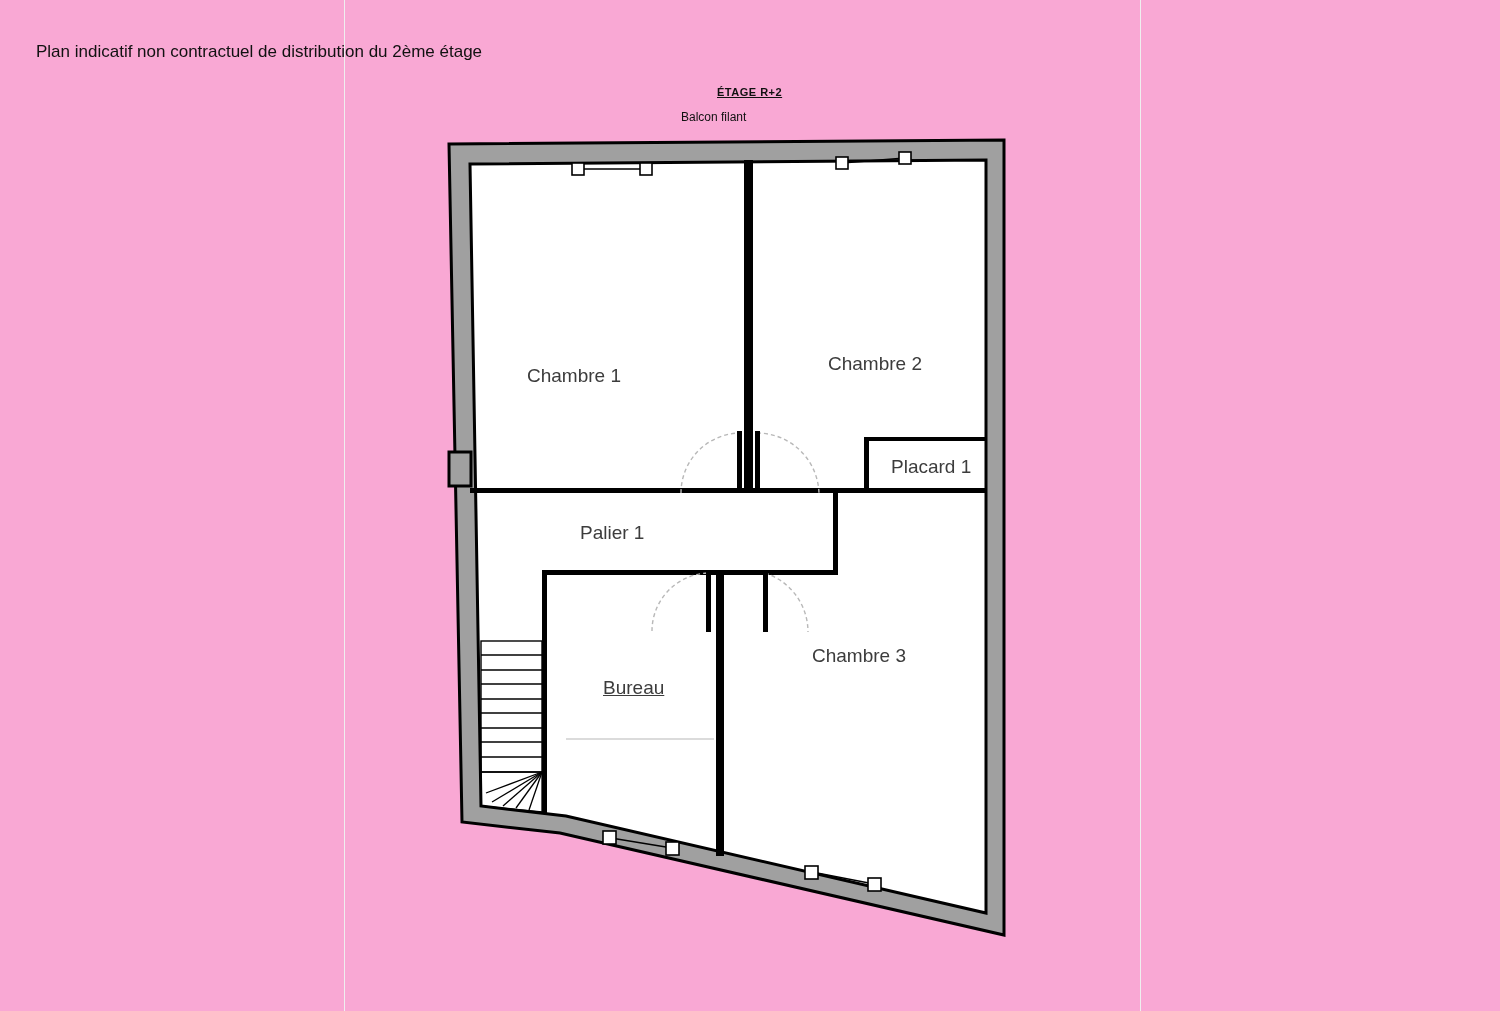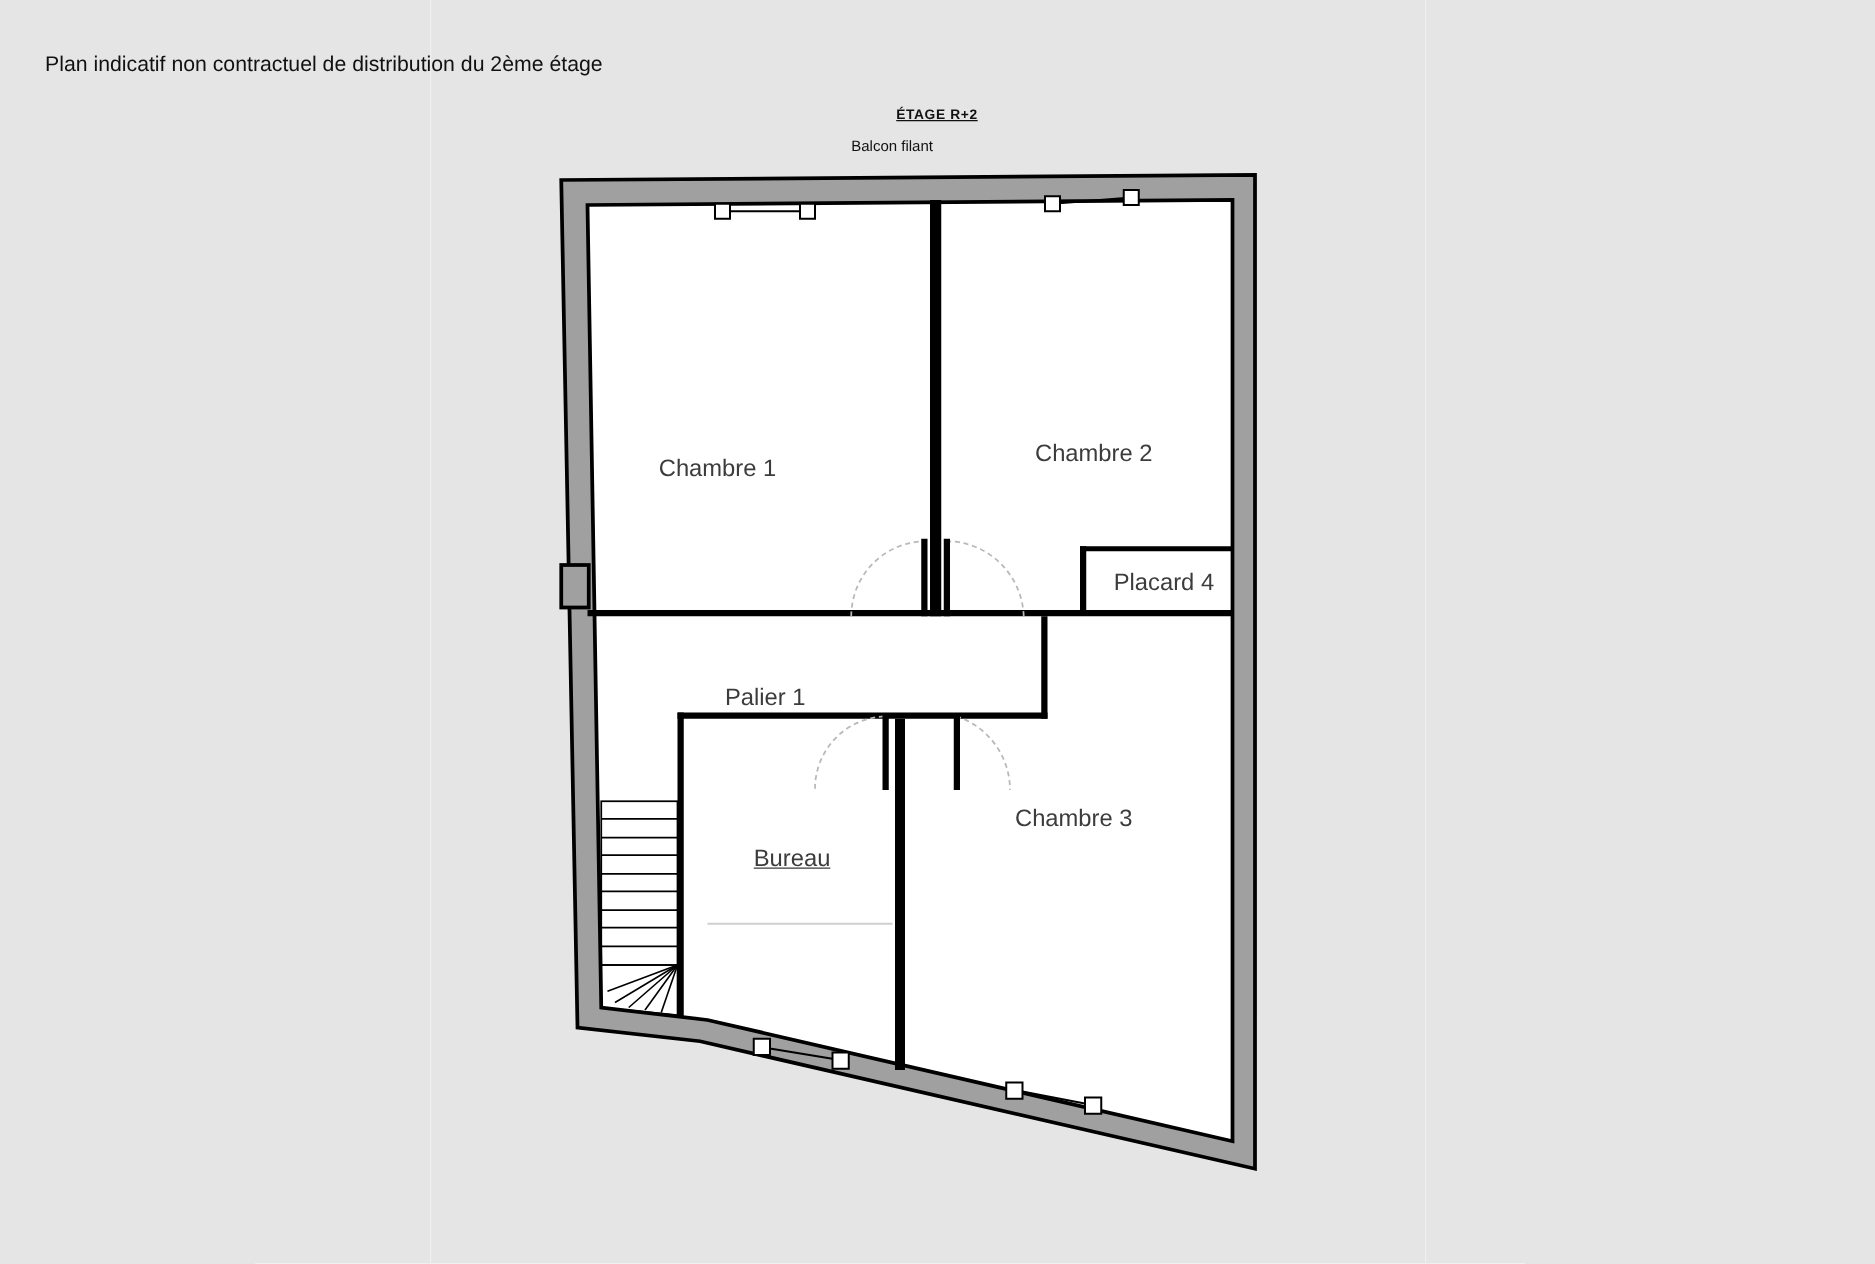--- a/index.html
+++ b/index.html
@@ -4,21 +4,21 @@
 <style>
   html, body {
     margin: 0;
     padding: 0;
     background: #ffffff;
   }
   #page {
     position: relative;
     width: 1500px;
     height: 1011px;
-    background: #e5e5e5;
+    background: #f9a8d4;
     font-family: "Liberation Sans", sans-serif;
     overflow: hidden;
   }
   
   .guide {
     position: absolute;
     top: 0;
     width: 1px;
     height: 1011px;
     background: #efefef;
@@ -166,18 +166,18 @@
         <line x1="481" y1="772" x2="481" y2="806"></line>
         <line x1="481" y1="806" x2="542" y2="812"></line>
         <line x1="542" y1="772" x2="542" y2="812"></line>
       </g>
     </g>
 
   </svg>
 
   <div class="room-label" style="left:527px; top:365px;">Chambre 1</div>
   <div class="room-label" style="left:828px; top:353px;">Chambre 2</div>
-  <div class="room-label" style="left:891px; top:456px;">Placard 4</div>
-  <div class="room-label" style="left:580px; top:522px;margin-top:26px;">Palier 1</div>
+  <div class="room-label" style="left:891px; top:456px;">Placard 1</div>
+  <div class="room-label" style="left:580px; top:522px;">Palier 1</div>
   <div class="room-label" style="left:603px; top:677px;text-decoration:underline;">Bureau</div>
   <div class="room-label" style="left:812px; top:645px;">Chambre 3</div>
 
 </div>
 
 </body></html>

